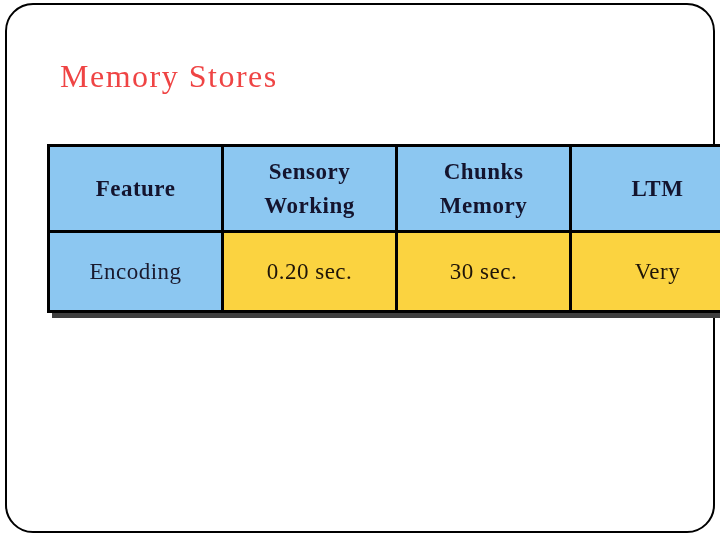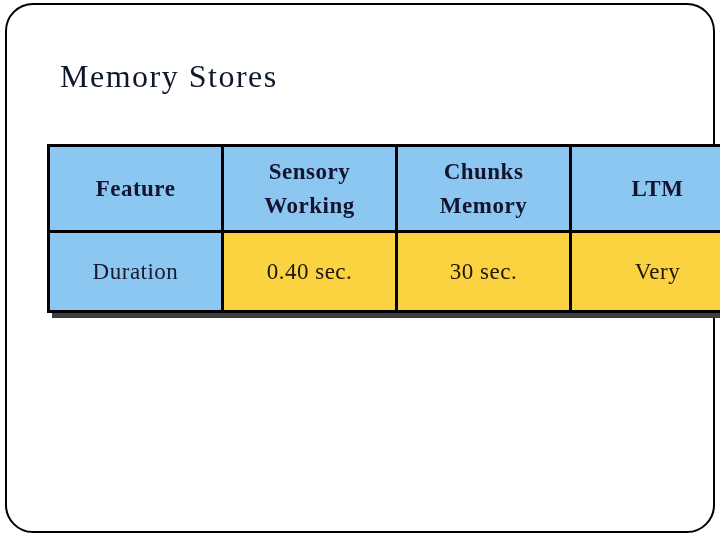--- a/index.html
+++ b/index.html
@@ -26,21 +26,21 @@
     pointer-events: none;
   }
   .slide-title {
     position: absolute;
     left: 60px;
     top: 58px;
     margin: 0;
     font-size: 32px;
     font-weight: normal;
     letter-spacing: 1.5px;
-    color: #0f172a;
+    color: #ef4444;
   }
   .table-wrap {
     position: absolute;
     left: 47px;
     top: 144px;
     width: 699px;
   }
   table.memory-table {
     width: 100%;
     border-collapse: collapse;
@@ -99,22 +99,22 @@
       <thead>
         <tr class="header-row">
           <th class="cell-blue">Feature</th>
           <th class="cell-blue">Sensory Working</th>
           <th class="cell-blue">Chunks Memory</th>
           <th class="cell-blue">LTM</th>
         </tr>
       </thead>
       <tbody>
         <tr class="body-row-3">
-          <td class="cell-blue">Duration</td>
-          <td class="cell-yellow">0.40 sec.</td>
+          <td class="cell-blue">Encoding</td>
+          <td class="cell-yellow">0.20 sec.</td>
           <td class="cell-yellow">30 sec.</td>
           <td class="cell-yellow">Very</td>
         </tr>
       </tbody>
     </table>
     <div class="table-shadow"></div>
   </div>
 
 </div>
 

